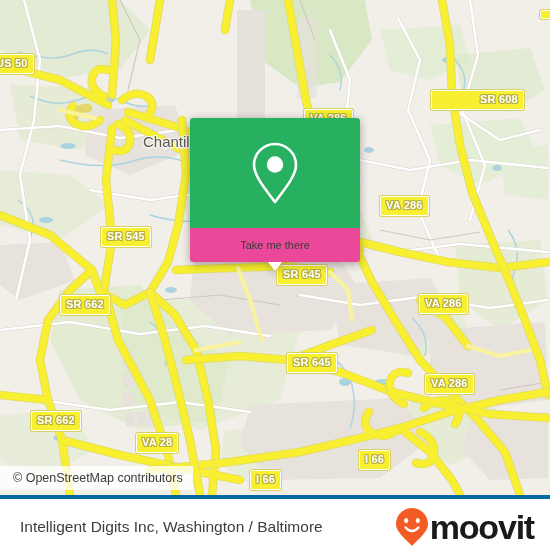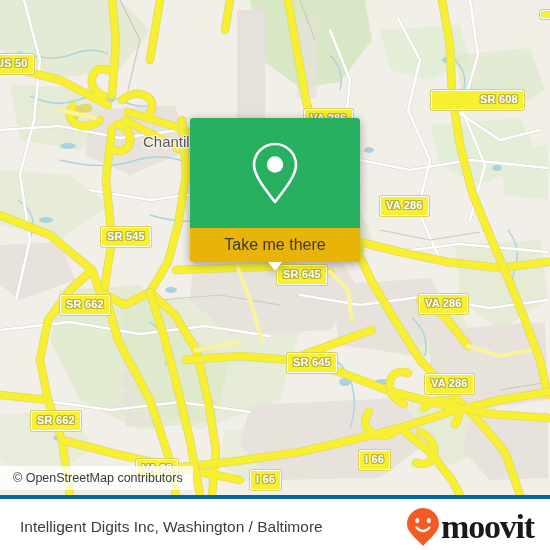--- a/index.html
+++ b/index.html
@@ -51,24 +51,24 @@
     position:absolute;left:190px;top:118px;width:170px;
     z-index:20;
     filter:drop-shadow(0 2px 5px rgba(0,0,0,.33));
   }
   #popup-green{
     background:#27b060;height:110px;
     border-radius:3px 3px 0 0;
     display:flex;align-items:center;justify-content:center;
   }
   #popup-btn{
-    background:#eab308;height:34px;
+    background:#ec4899;height:34px;
     border-radius:0 0 3px 3px;
     display:flex;align-items:center;justify-content:center;
-    color:#3b3b3b;font-size:16px;
+    color:#3b3b3b;font-size:11px;
     position:relative;
     cursor:pointer;
   }
   #popup-tail{
     position:absolute;left:50%;margin-left:-7px;bottom:-9px;
     width:0;height:0;
     border-left:7px solid transparent;
     border-right:7px solid transparent;
     border-top:9px solid #ffffff;
   }
@@ -89,21 +89,21 @@
     background:#ffffff;
     border-top:4px solid #0369a1;
     display:flex;align-items:center;
     z-index:30;
   }
   #footer-title{
     margin-left:20px;font-size:15.5px;color:#3d3d3d;white-space:nowrap;
   }
   #brand{
     position:absolute;right:16px;top:50%;transform:translateY(-50%);
-    display:flex;align-items:center;font-family:Liberation Serif, serif;
+    display:flex;align-items:center;
   }
   #brand-word{
     font-size:34px;font-weight:bold;color:#1a1a1a;
     letter-spacing:-1.2px;line-height:1;margin-left:1px;
   }
 </style>
 </head>
 <body>
 
 <div id="app">
@@ -358,21 +358,21 @@
   <div class="shield" style="left:431px;top:90px;padding-left:48px;">SR 608</div>
   <div class="shield" style="left:380px;top:196px;">VA 286</div>
   <div class="shield" style="left:101px;top:227px;">SR 545</div>
   <div class="shield" style="left:277px;top:265px;">SR 645</div>
   <div class="shield" style="left:419px;top:294px;">VA 286</div>
   <div class="shield" style="left:60px;top:295px;">SR 662</div>
   <div class="shield" style="left:287px;top:353px;">SR 645</div>
   <div class="shield" style="left:425px;top:374px;">VA 286</div>
   <div class="shield" style="left:31px;top:411px;">SR 662</div>
   <div class="shield" style="left:359px;top:450px;">I 66</div>
-  <div class="shield" style="left:136px;top:459px;text-align:right;">VA 28</div>
+  <div class="shield" style="left:136px;top:433px;text-align:right;">VA 28</div>
   <div class="shield" style="left:250px;top:470px;">I 66</div>
   <div class="shield" style="left:540px;top:10px;width:14px;overflow:hidden;"></div>
 
   <div id="popup">
     <div id="popup-green">
       <svg width="54" height="66" viewBox="0 0 54 66">
         <path d="M27 4 C15.4 4 6 13.4 6 25 C6 36 18 50 27 62 C36 50 48 36 48 25 C48 13.4 38.6 4 27 4 Z" fill="none" stroke="#ffffff" stroke-width="2.6" stroke-linejoin="round"></path>
         <circle cx="27" cy="24.5" r="8.2" fill="#ffffff"></circle>
       </svg>
     </div>

